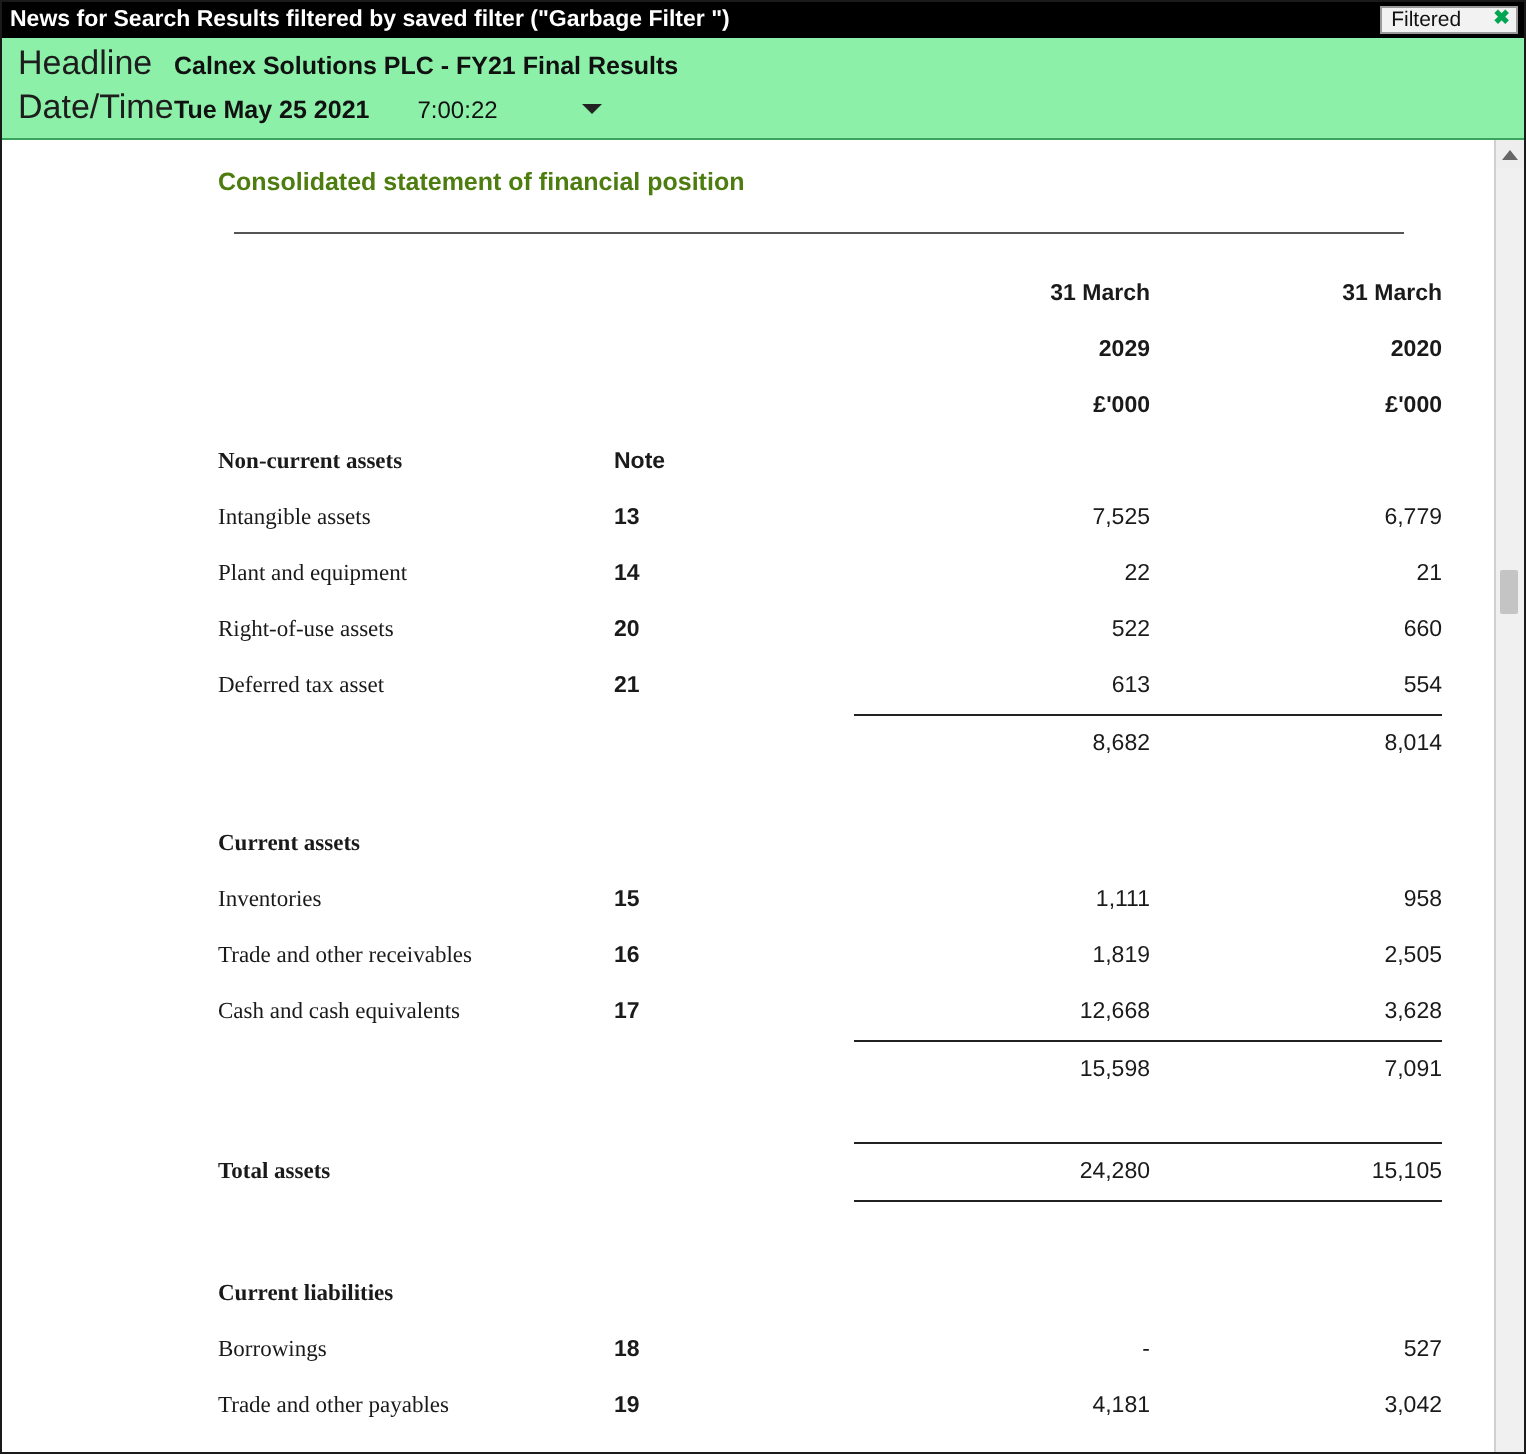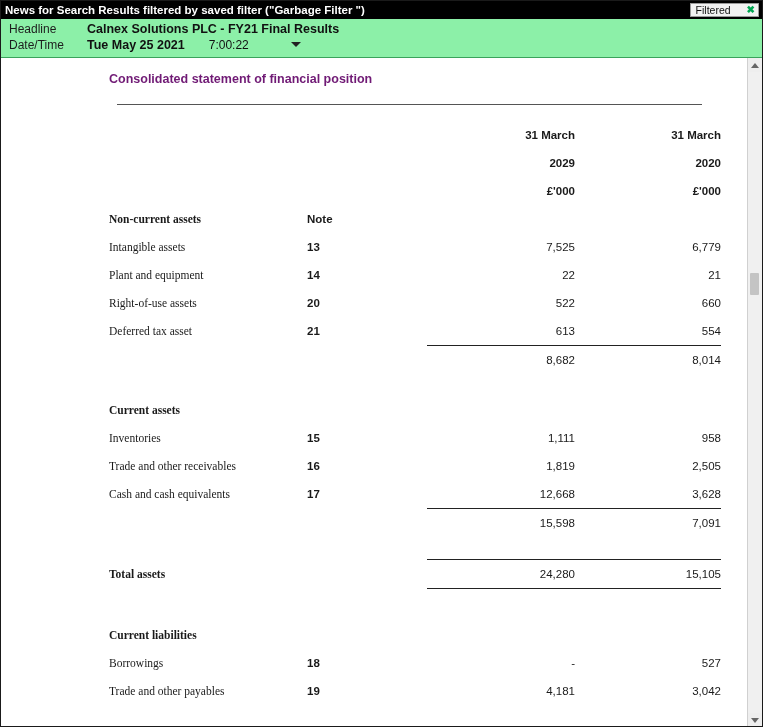--- a/index.html
+++ b/index.html
@@ -63,21 +63,21 @@
     padding: 2px 0 4px 0;
   }
   .hrow {
     display: flex;
     align-items: baseline;
     padding: 1px 0 1px 8px;
   }
   .hlabel {
     width: 78px;
     flex: 0 0 78px;
-    font-size: 12px;
+    font-size: 17px;
     color: #1d1d1d;
   }
   .hvalue {
     font-size: 12.5px;
     font-weight: bold;
     color: #111111;
   }
   .hvalue.time {
     font-weight: normal;
     margin-left: 24px;
@@ -107,21 +107,21 @@
     background: #ffffff;
     padding: 0 24px 0 0;
     box-sizing: border-box;
   }
   .doc-inner {
     padding: 14px 0 0 108px;
   }
   .doc-title {
     font-size: 12.5px;
     font-weight: bold;
-    color: #701a75;
+    color: #4d7c0f;
     margin: 0 0 18px 0;
   }
   .rule {
     border-top: 1px solid #555555;
     margin: 0 22px 0 8px;
     height: 0;
   }
   table.fin {
     border-collapse: collapse;
     margin-top: 16px;

